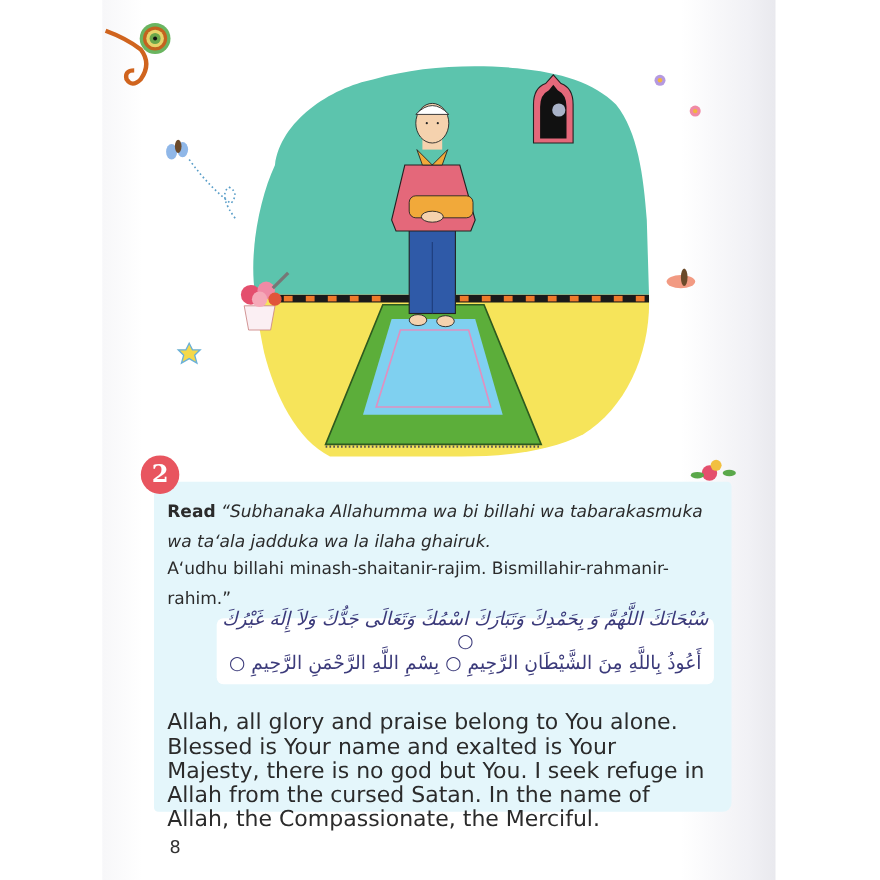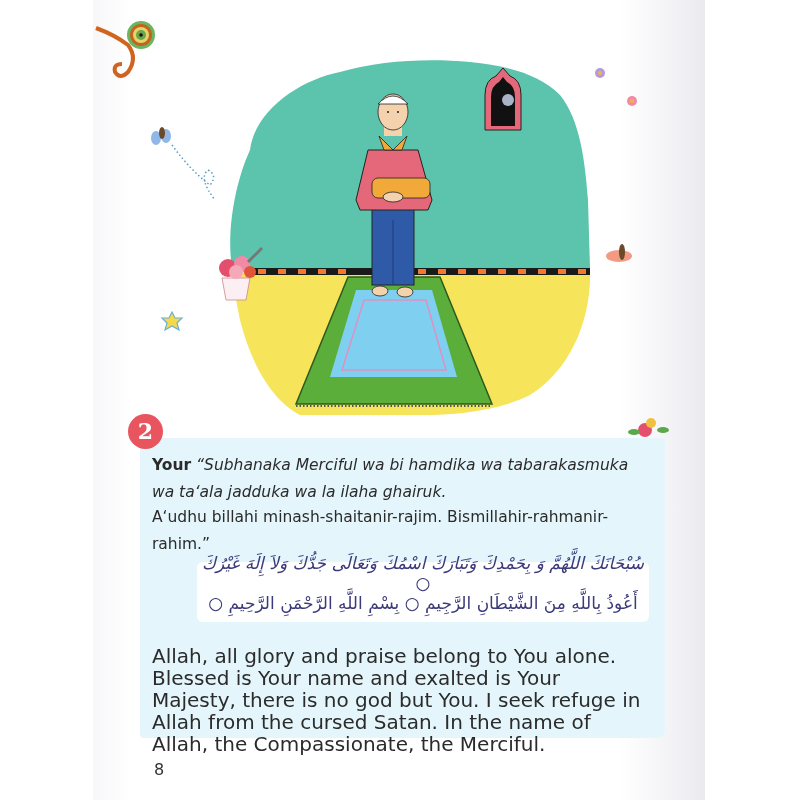--- a/index.html
+++ b/index.html
@@ -118,21 +118,21 @@
     <circle cx="645" cy="430" r="7" fill="#e44f6d"></circle>
       <circle cx="651" cy="423" r="5" fill="#f2c040"></circle>
     <ellipse cx="634" cy="432" rx="6" ry="3" fill="#5aa84a"></ellipse>
       <ellipse cx="663" cy="430" rx="6" ry="3" fill="#5aa84a"></ellipse>
   </g>
 </svg>
 
 <div class="textbox"></div>
 <div class="badge">2</div>
 
-<div class="para p1"><b>Your</b> <span>“Subhanaka Merciful wa bi hamdika wa tabarakasmuka wa ta‘ala jadduka wa la ilaha ghairuk.</span></div>
+<div class="para p1"><b>Read</b> <span>“Subhanaka Allahumma wa bi billahi wa tabarakasmuka wa ta‘ala jadduka wa la ilaha ghairuk.</span></div>
 <div class="para p2">A‘udhu billahi minash-shaitanir-rajim. Bismillahir-rahmanir-rahim.”</div>
 
 <div class="arabic-box"></div>
 <div class="arabic ar1">سُبْحَانَكَ اللَّهُمَّ وَ بِحَمْدِكَ وَتَبَارَكَ اسْمُكَ وَتَعَالَى جَدُّكَ وَلاَ إِلَهَ غَيْرُكَ ○</div>
 <div class="arabic ar2">أَعُوذُ بِاللَّهِ مِنَ الشَّيْطَانِ الرَّجِيمِ ○ بِسْمِ اللَّهِ الرَّحْمَنِ الرَّحِيمِ ○</div>
 
 <div class="para p3">Allah, all glory and praise belong to You alone. Blessed is Your name and exalted is Your Majesty, there is no god but You. I seek refuge in Allah from the cursed Satan. In the name of Allah, the Compassionate, the Merciful.</div>
 
 <div class="pagenum">8</div>
 

